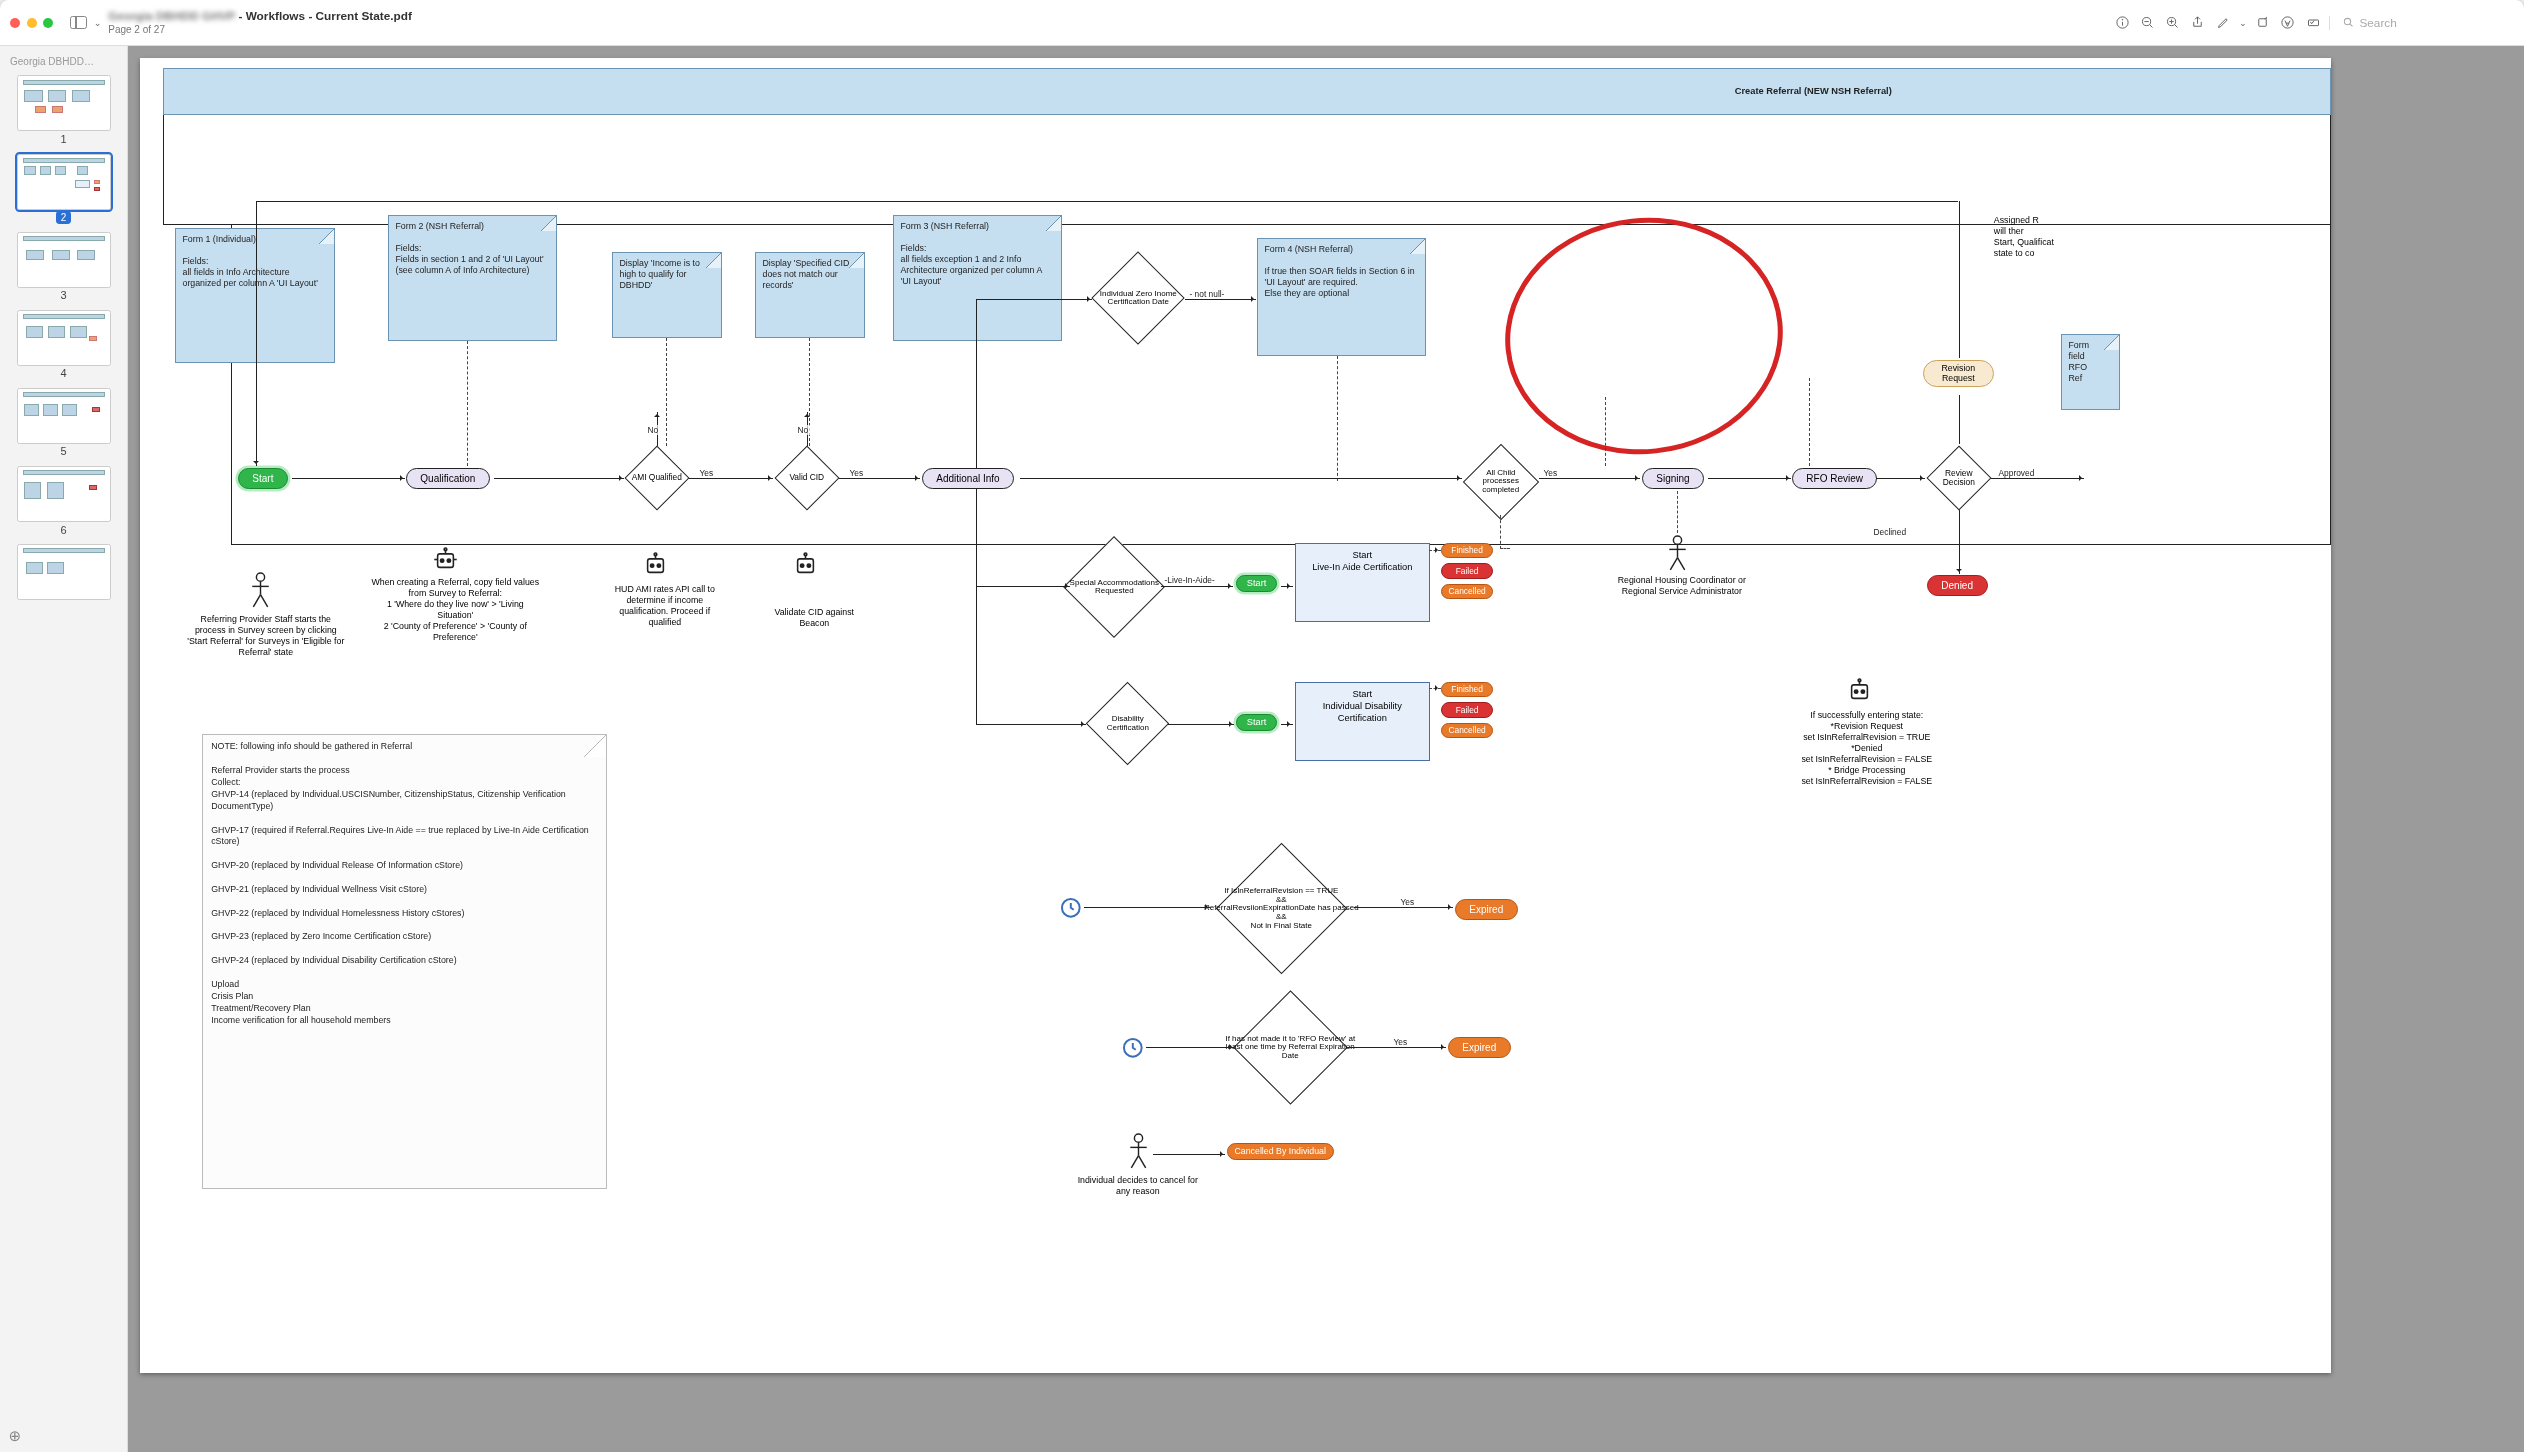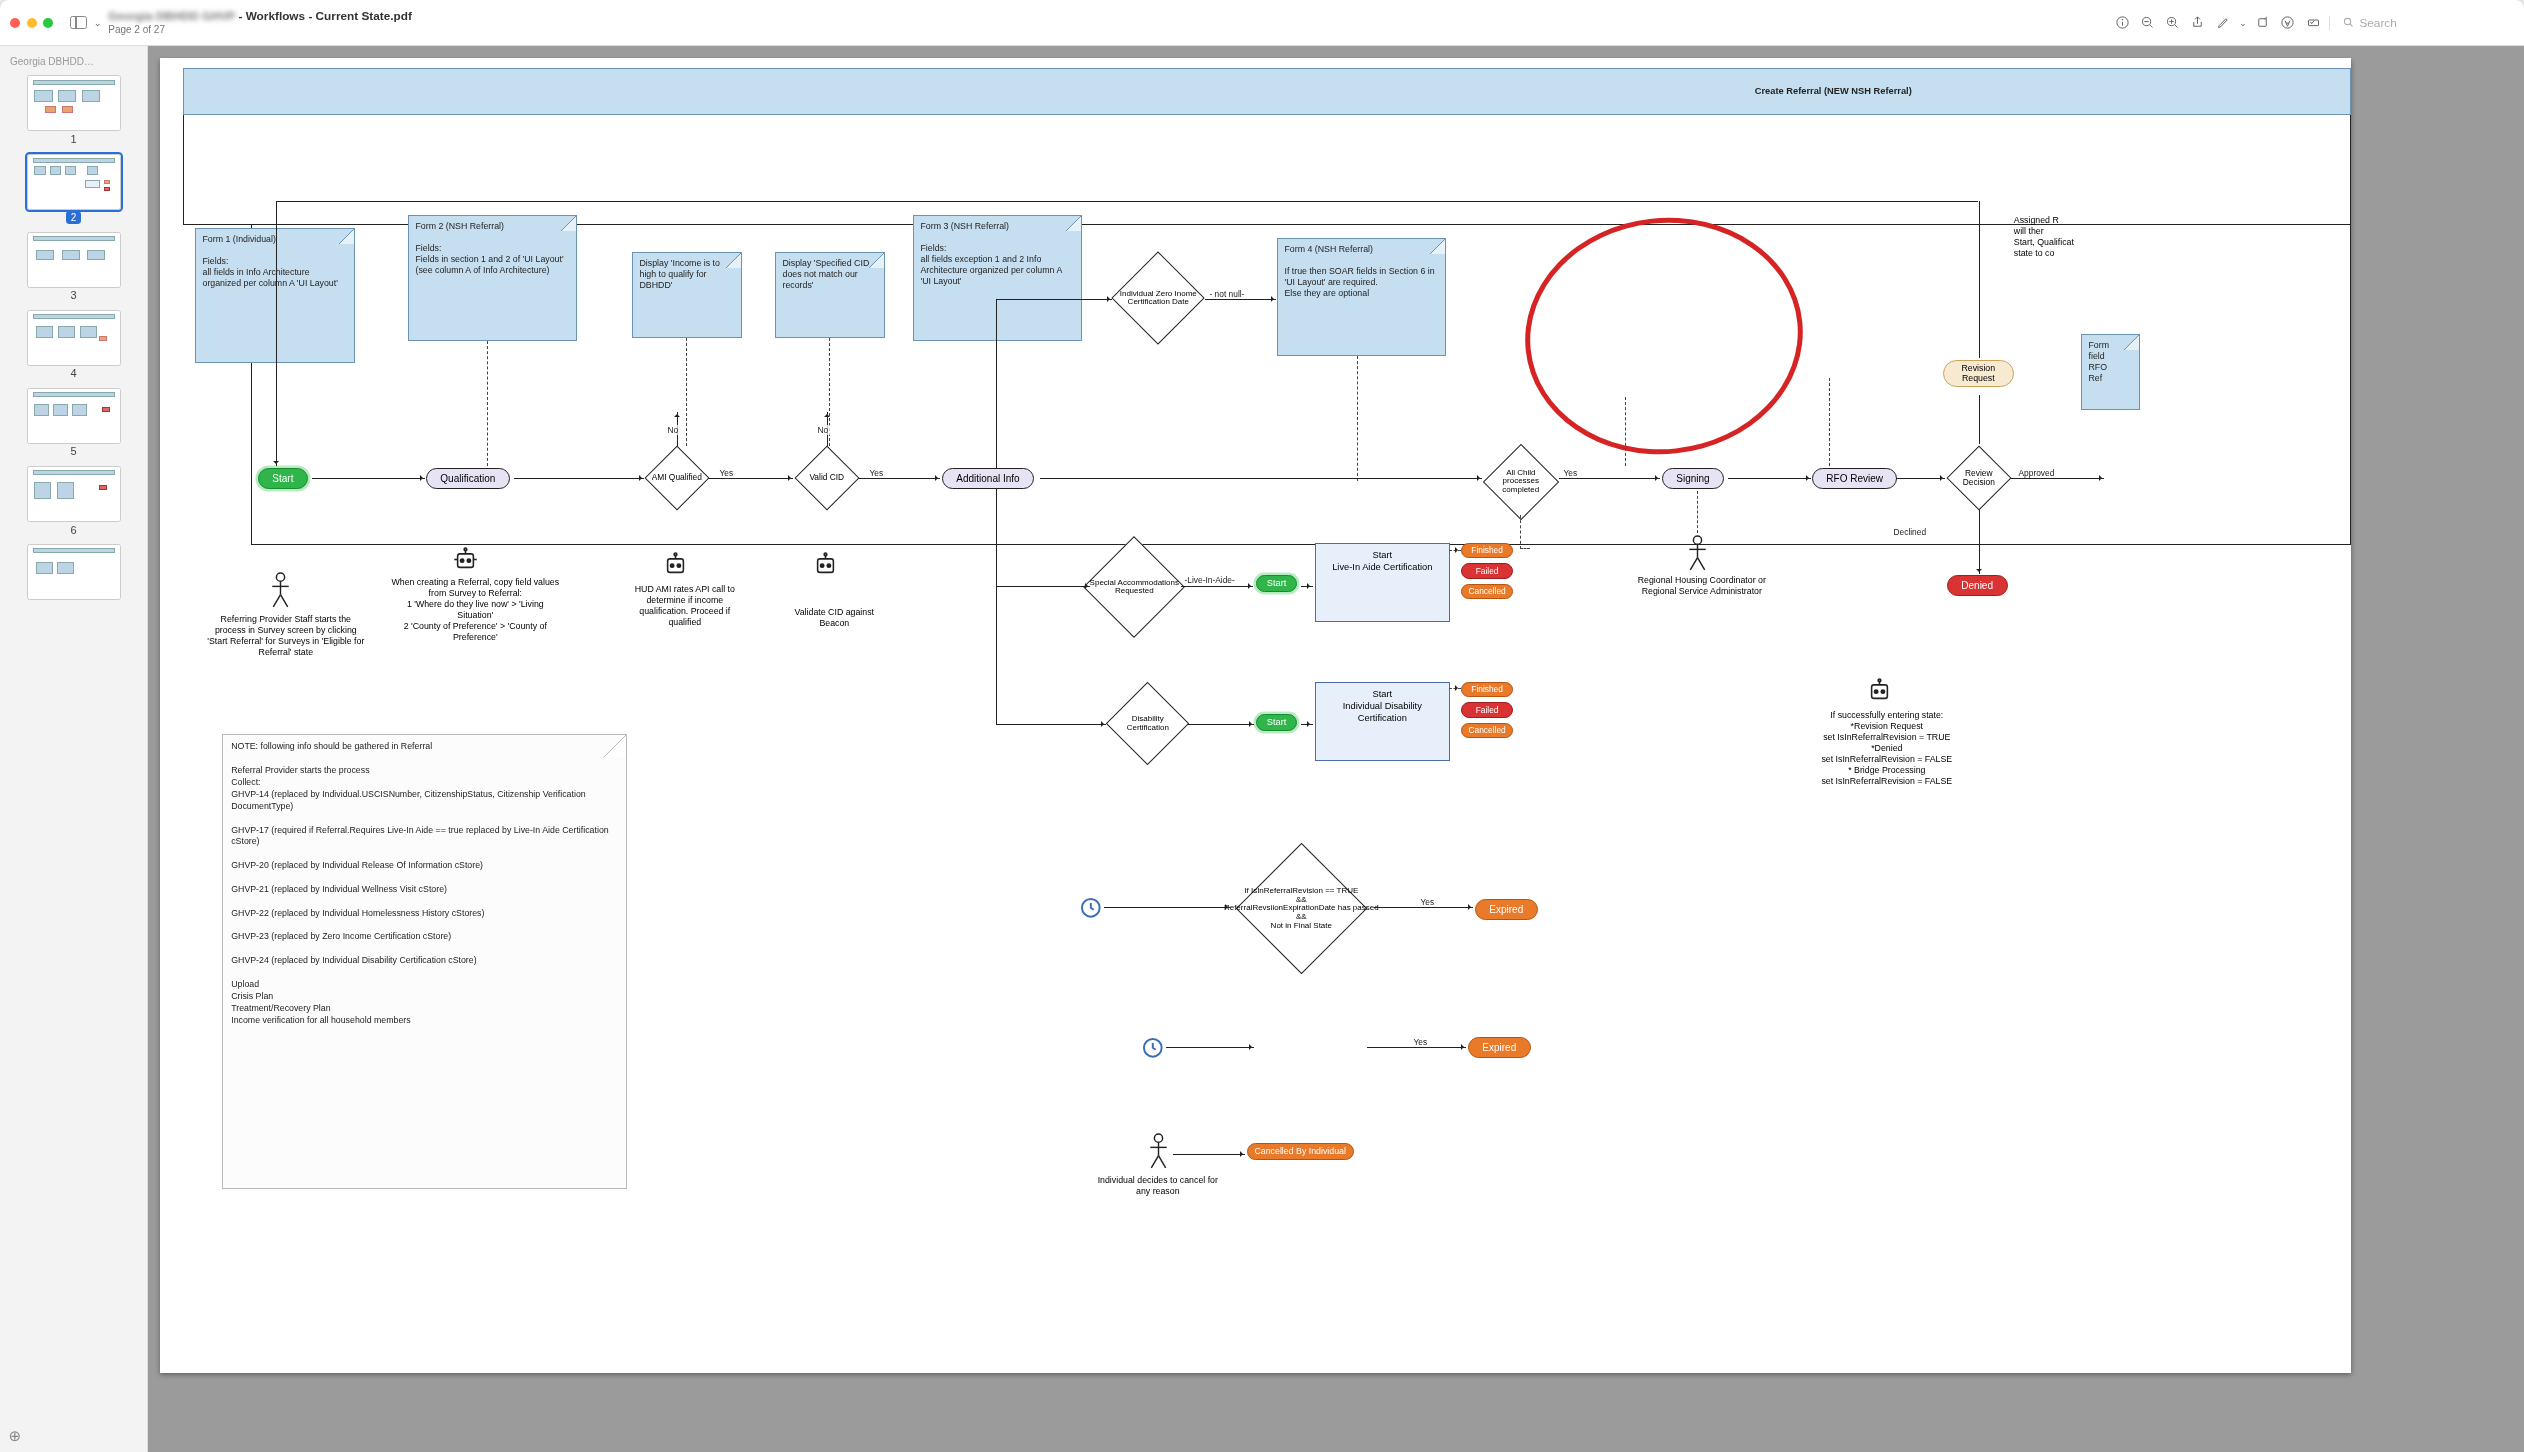--- a/index.html
+++ b/index.html
@@ -18,21 +18,21 @@
   .titletext .t1 { font-size:11.8px; font-weight:600; color:#333; }
   .titletext .t1 .blur { filter: blur(2.5px); color:#777; }
   .titletext .t2 { font-size:10px; color:#777; }
   .tbspacer { flex:1; }
   .ticon { width:18.5px; height:18.5px; display:flex; align-items:center; justify-content:center; color:#666; font-size:13.5px; stroke:#666;}
   .ticon svg { width:15px; height:15px; fill:none; stroke:#666; stroke-width:1.6; }
   .searchbox { display:flex; align-items:center; gap:5px; color:#aaa; font-size:11.8px; border-left:0.8px solid #ddd; padding-left:11.8px; width:185px;}
   .searchbox svg { width:12.6px; height:12.6px; stroke:#aaa; fill:none; stroke-width:2;}
   .body { flex:1; display:flex; min-height:0;}
   
-  .sidebar { width:148px; background:#f4f3f3; border-right:0.8px solid #ddd; overflow-y:auto; padding:6.7px 0 25px; position:relative;}
+  .sidebar { width:128px; background:#f4f3f3; border-right:0.8px solid #ddd; overflow-y:auto; padding:6.7px 0 25px; position:relative;}
   .sidehead { font-size:10px; color:#999; padding:3.4px 10px 5px; white-space:nowrap; overflow:hidden; text-overflow:ellipsis;}
   .thumb { margin:3.4px auto 1.7px; width:94px; height:56px; background:#fff; border:0.8px solid #ccc; border-radius:2.5px; position:relative; overflow:hidden;}
   .thumb.sel { outline:2.5px solid #2a6fd6; outline-offset:-0.8px; }
   .thumb .mini { position:absolute; background:#bcd4e6; border:0.4px solid #8aa;}
   .tlabel { text-align:center; font-size:11px; color:#444; margin-bottom:8.4px; }
   .tlabel.sel span { background:#2a6fd6; color:#fff; padding:0.8px 5px; border-radius:3.4px; font-size:10px;}
   .addbtn { position:absolute; left:8.4px; bottom:6.7px; color:#888; font-size:15px;}
   
   .canvas-wrap { flex:1; background:#9b9b9b; overflow:auto; position:relative; }
   .page { position:absolute; left:11.8px; top:11.8px; background:#fff; width:2191px; height:1315px; box-shadow:0 1.7px 5px rgba(0,0,0,.4);}
@@ -338,20 +338,24 @@
 ReferralRevsiionExpirationDate has passed
 &amp;&amp;
 Not in Final State</div>
             </div>
           <div class="abs pill orange" style="left:1315px; top:841px;">Expired</div>
 
           <div class="abs clock" style="left:981px; top:978px;"><svg width="23.6" height="23.6" viewBox="0 0 24 24">
                 <circle cx="12" cy="12" r="9"></circle>
                 <path d="M12 7v5l3 2"></path>
               </svg></div>
+          <div class="abs diamond" style="left:1079px; top:935px; width:143px; height:110px;">
+              <div class="box" style="width:81px;height:81px;margin:14.3px 31px;"></div>
+              <div class="lbl" style="font-size:8px; white-space:pre-wrap;">If has not made it to 'RFO Review' at least one time by Referral Expiration Date</div>
+            </div>
           <div class="abs pill orange" style="left:1308px; top:979px;">Expired</div>
 
           <div class="abs actor" style="left:986px; top:1075px;"><svg width="25" height="37" viewBox="0 0 24 36">
                 <circle cx="12" cy="5" r="4"></circle>
                 <line x1="12" y1="9" x2="12" y2="22"></line>
                 <line x1="4" y1="14" x2="20" y2="14"></line>
                 <line x1="12" y1="22" x2="5" y2="34"></line>
                 <line x1="12" y1="22" x2="19" y2="34"></line>
               </svg></div>
           <div class="abs cap" style="left:935px; top:1117px; width:126px; white-space:pre-wrap;">Individual decides to cancel for any reason</div>

